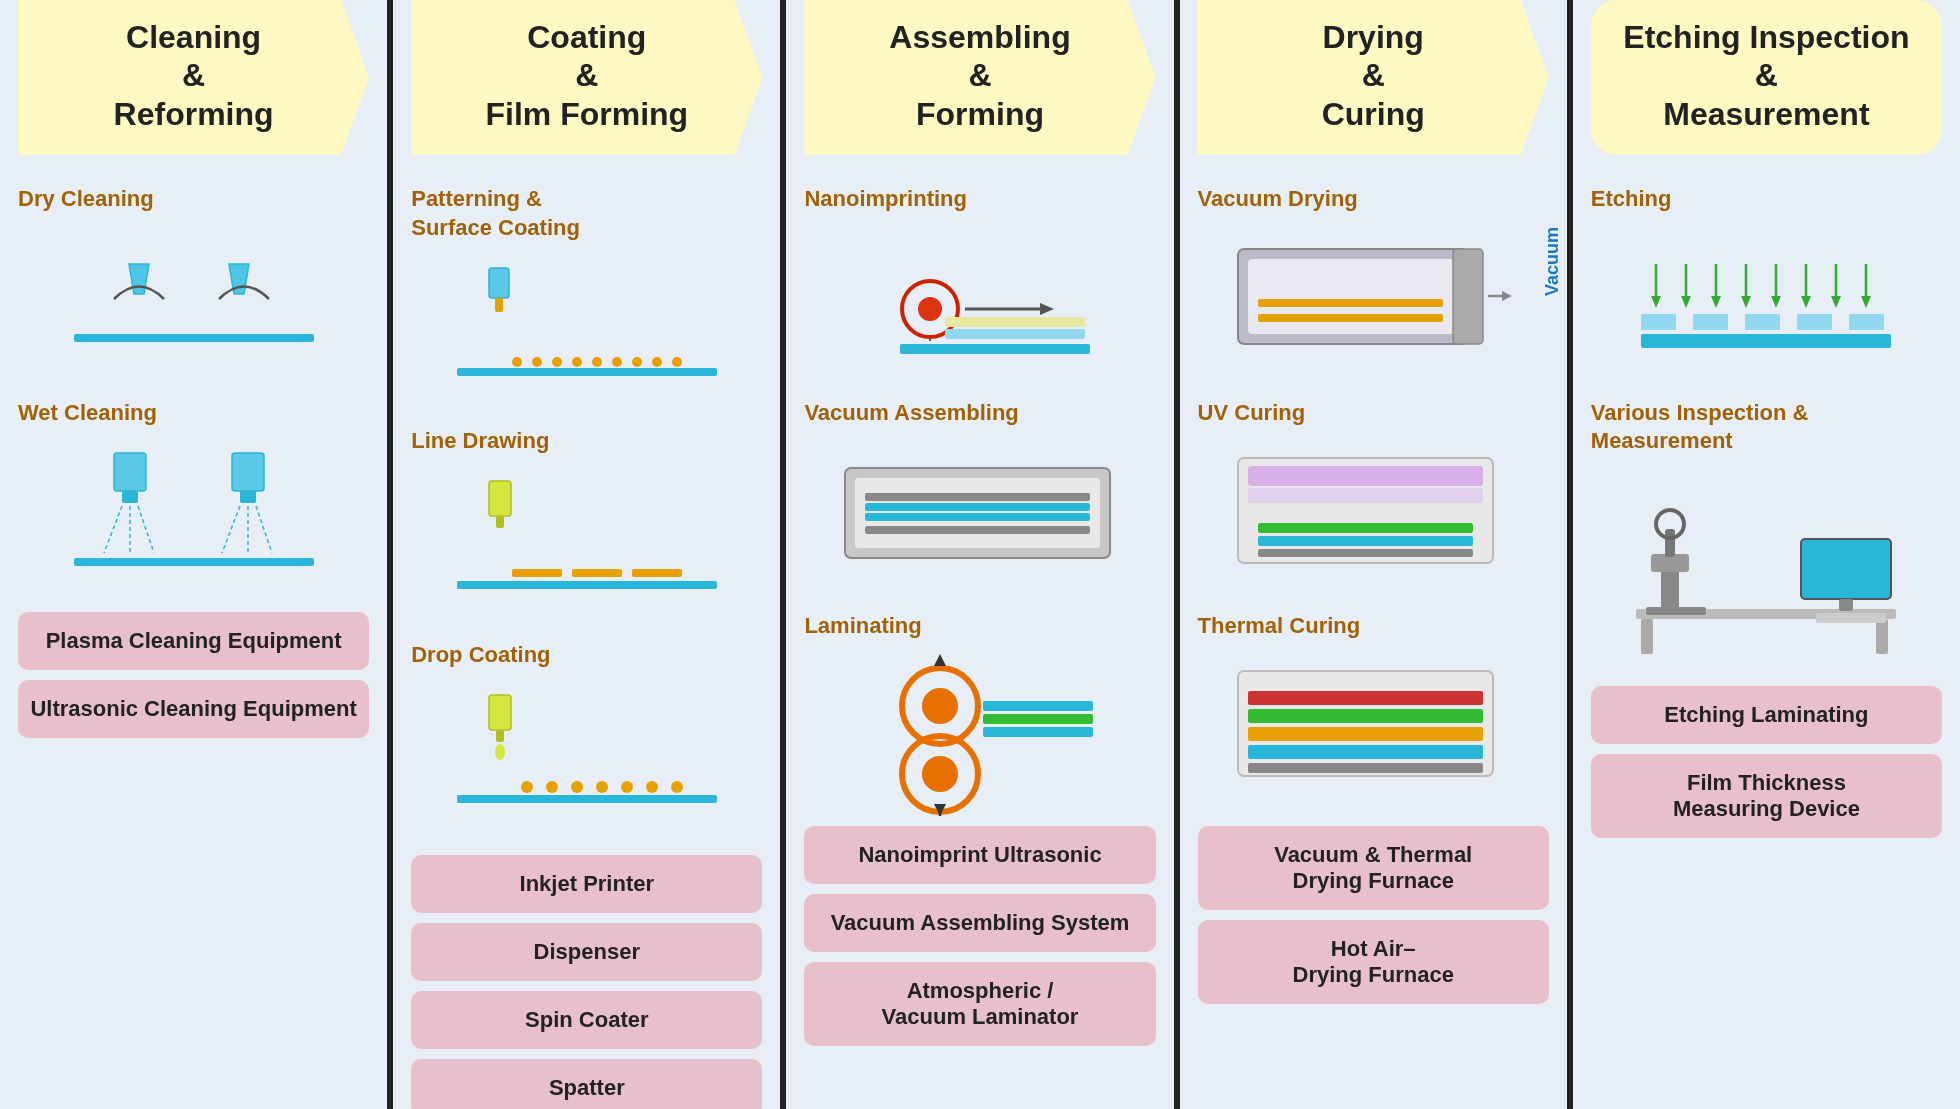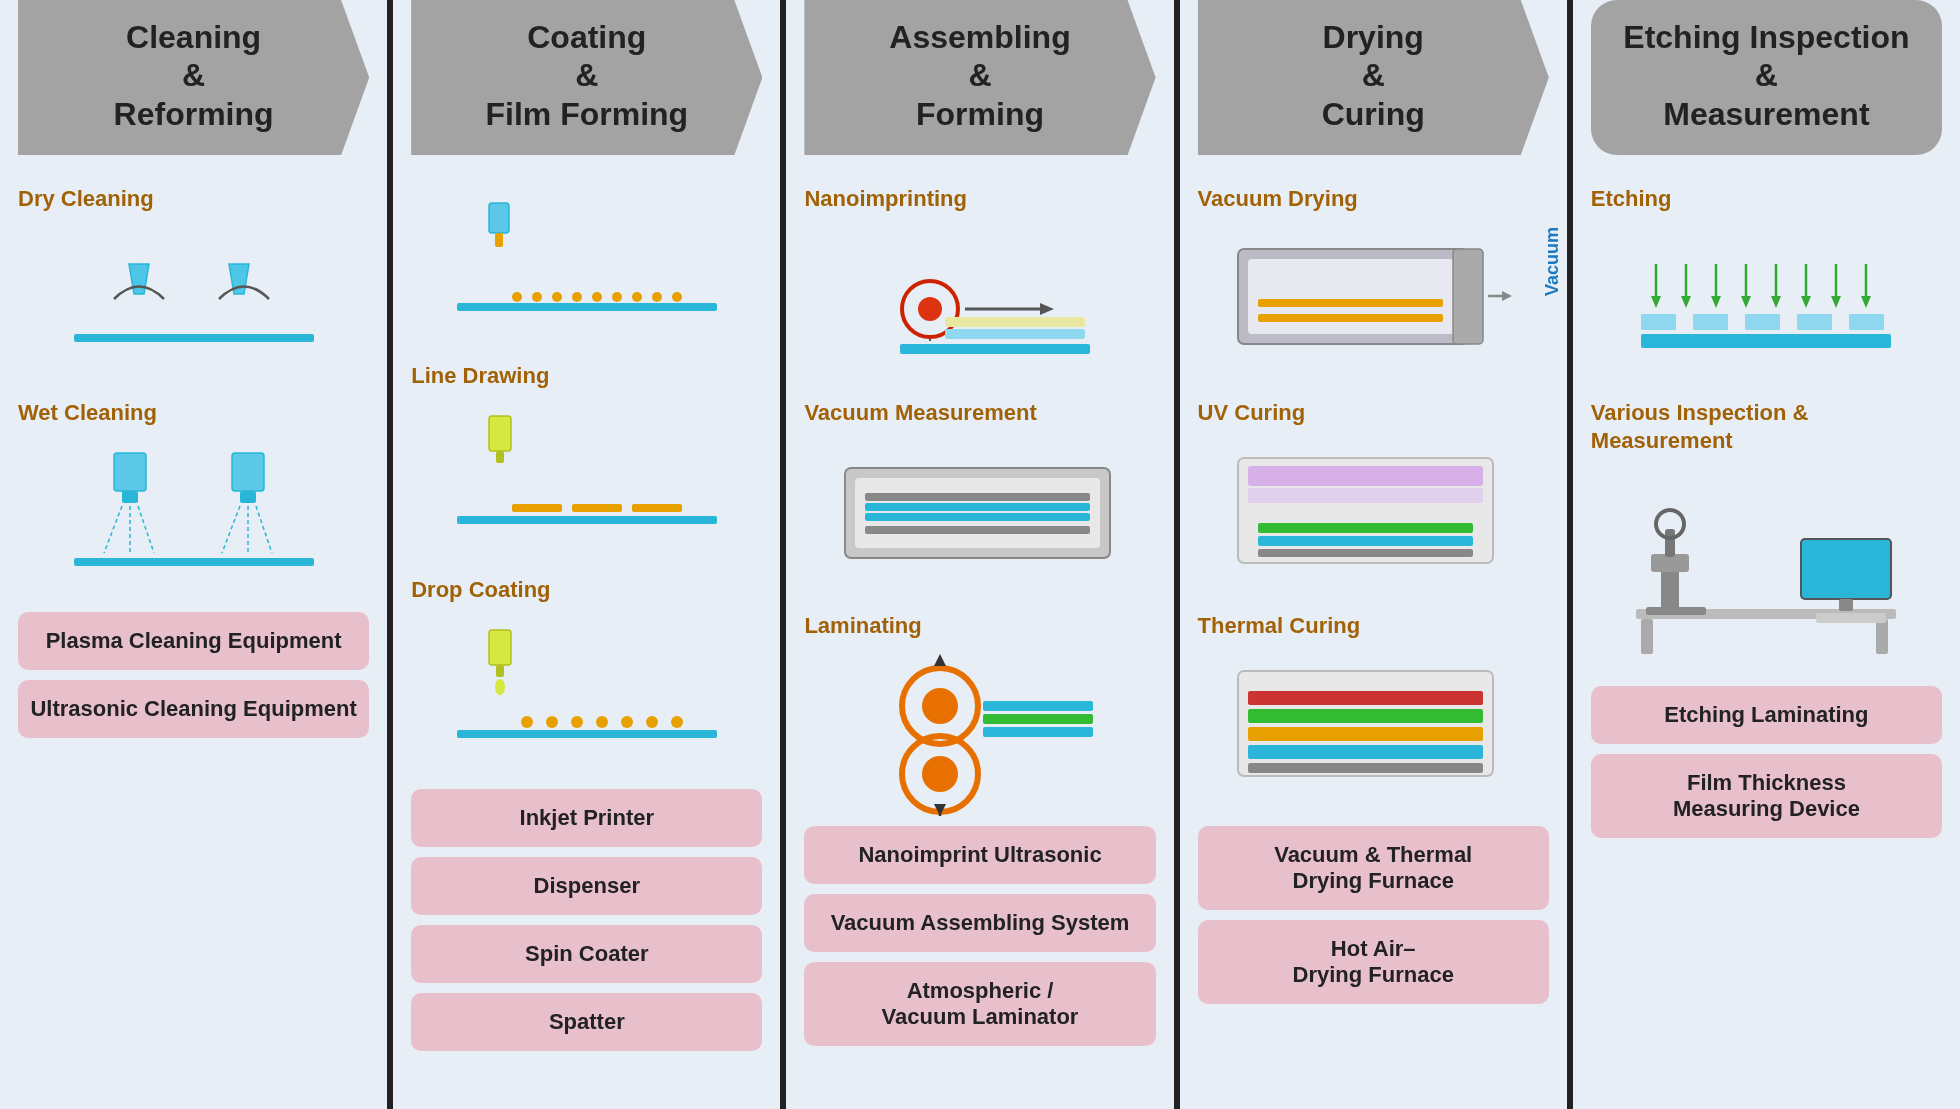--- a/index.html
+++ b/index.html
@@ -29,21 +29,21 @@
     }
     .column-divider {
       width: 6px;
       background: #222;
       min-height: 1109px;
       flex-shrink: 0;
     }
     
     .col-header {
       width: 100%;
-      background: #a3a3a3;
+      background: #fef9c3;
       text-align: center;
       padding: 18px 10px 22px 10px;
       font-size: 32px;
       font-weight: bold;
       color: #222;
       clip-path: polygon(0 0, 92% 0, 100% 50%, 92% 100%, 0 100%);
       margin-bottom: 30px;
       line-height: 1.2;
       min-height: 130px;
       display: flex;
@@ -134,20 +134,21 @@
     <div class="product-card">Ultrasonic Cleaning Equipment</div>
   </div>
 
   <div class="column-divider"></div>
 
   <div class="column">
     <div class="col-header">
       Coating<br>&amp;<br>Film Forming
     </div>
 
+    <div class="process-label">Patterning &amp;<br>Surface Coating</div>
     <div class="diagram-box">
       <svg width="280" height="130" viewBox="0 0 280 130">
 
         <rect x="10" y="105" width="260" height="8" rx="2" fill="#29b6d8"></rect>
 
         <rect x="42" y="5" width="20" height="30" rx="3" fill="#5bc8e8" stroke="#29b6d8" stroke-width="1.5"></rect>
         <rect x="48" y="35" width="8" height="14" rx="2" fill="#e8a000"></rect>
 
         <circle cx="70" cy="99" r="5" fill="#e8a000"></circle>
         <circle cx="90" cy="99" r="5" fill="#e8a000"></circle>
@@ -220,21 +221,21 @@
         <line x1="125" y1="80" x2="200" y2="80" stroke="#555" stroke-width="3"></line>
         <polygon points="200,74 214,80 200,86" fill="#555"></polygon>
 
         <line x1="90" y1="110" x2="90" y2="112" stroke="#555" stroke-width="2"></line>
 
         <rect x="105" y="100" width="140" height="10" rx="2" fill="#90d8f0"></rect>
         <rect x="105" y="88" width="140" height="10" rx="2" fill="#e8e8a0"></rect>
       </svg>
     </div>
 
-    <div class="process-label">Vacuum Measurement</div>
+    <div class="process-label">Vacuum Assembling</div>
     <div class="diagram-box">
       <svg width="290" height="130" viewBox="0 0 290 130">
 
         <rect x="10" y="20" width="265" height="90" rx="6" fill="#c8c8c8" stroke="#888" stroke-width="2"></rect>
         <rect x="20" y="30" width="245" height="70" rx="4" fill="#e8e8e8"></rect>
 
         <rect x="30" y="65" width="225" height="8" rx="2" fill="#29b6d8"></rect>
         <rect x="30" y="55" width="225" height="8" rx="2" fill="#29b6d8"></rect>
         <rect x="30" y="45" width="225" height="8" rx="2" fill="#888"></rect>
         <rect x="30" y="78" width="225" height="8" rx="2" fill="#888"></rect>

